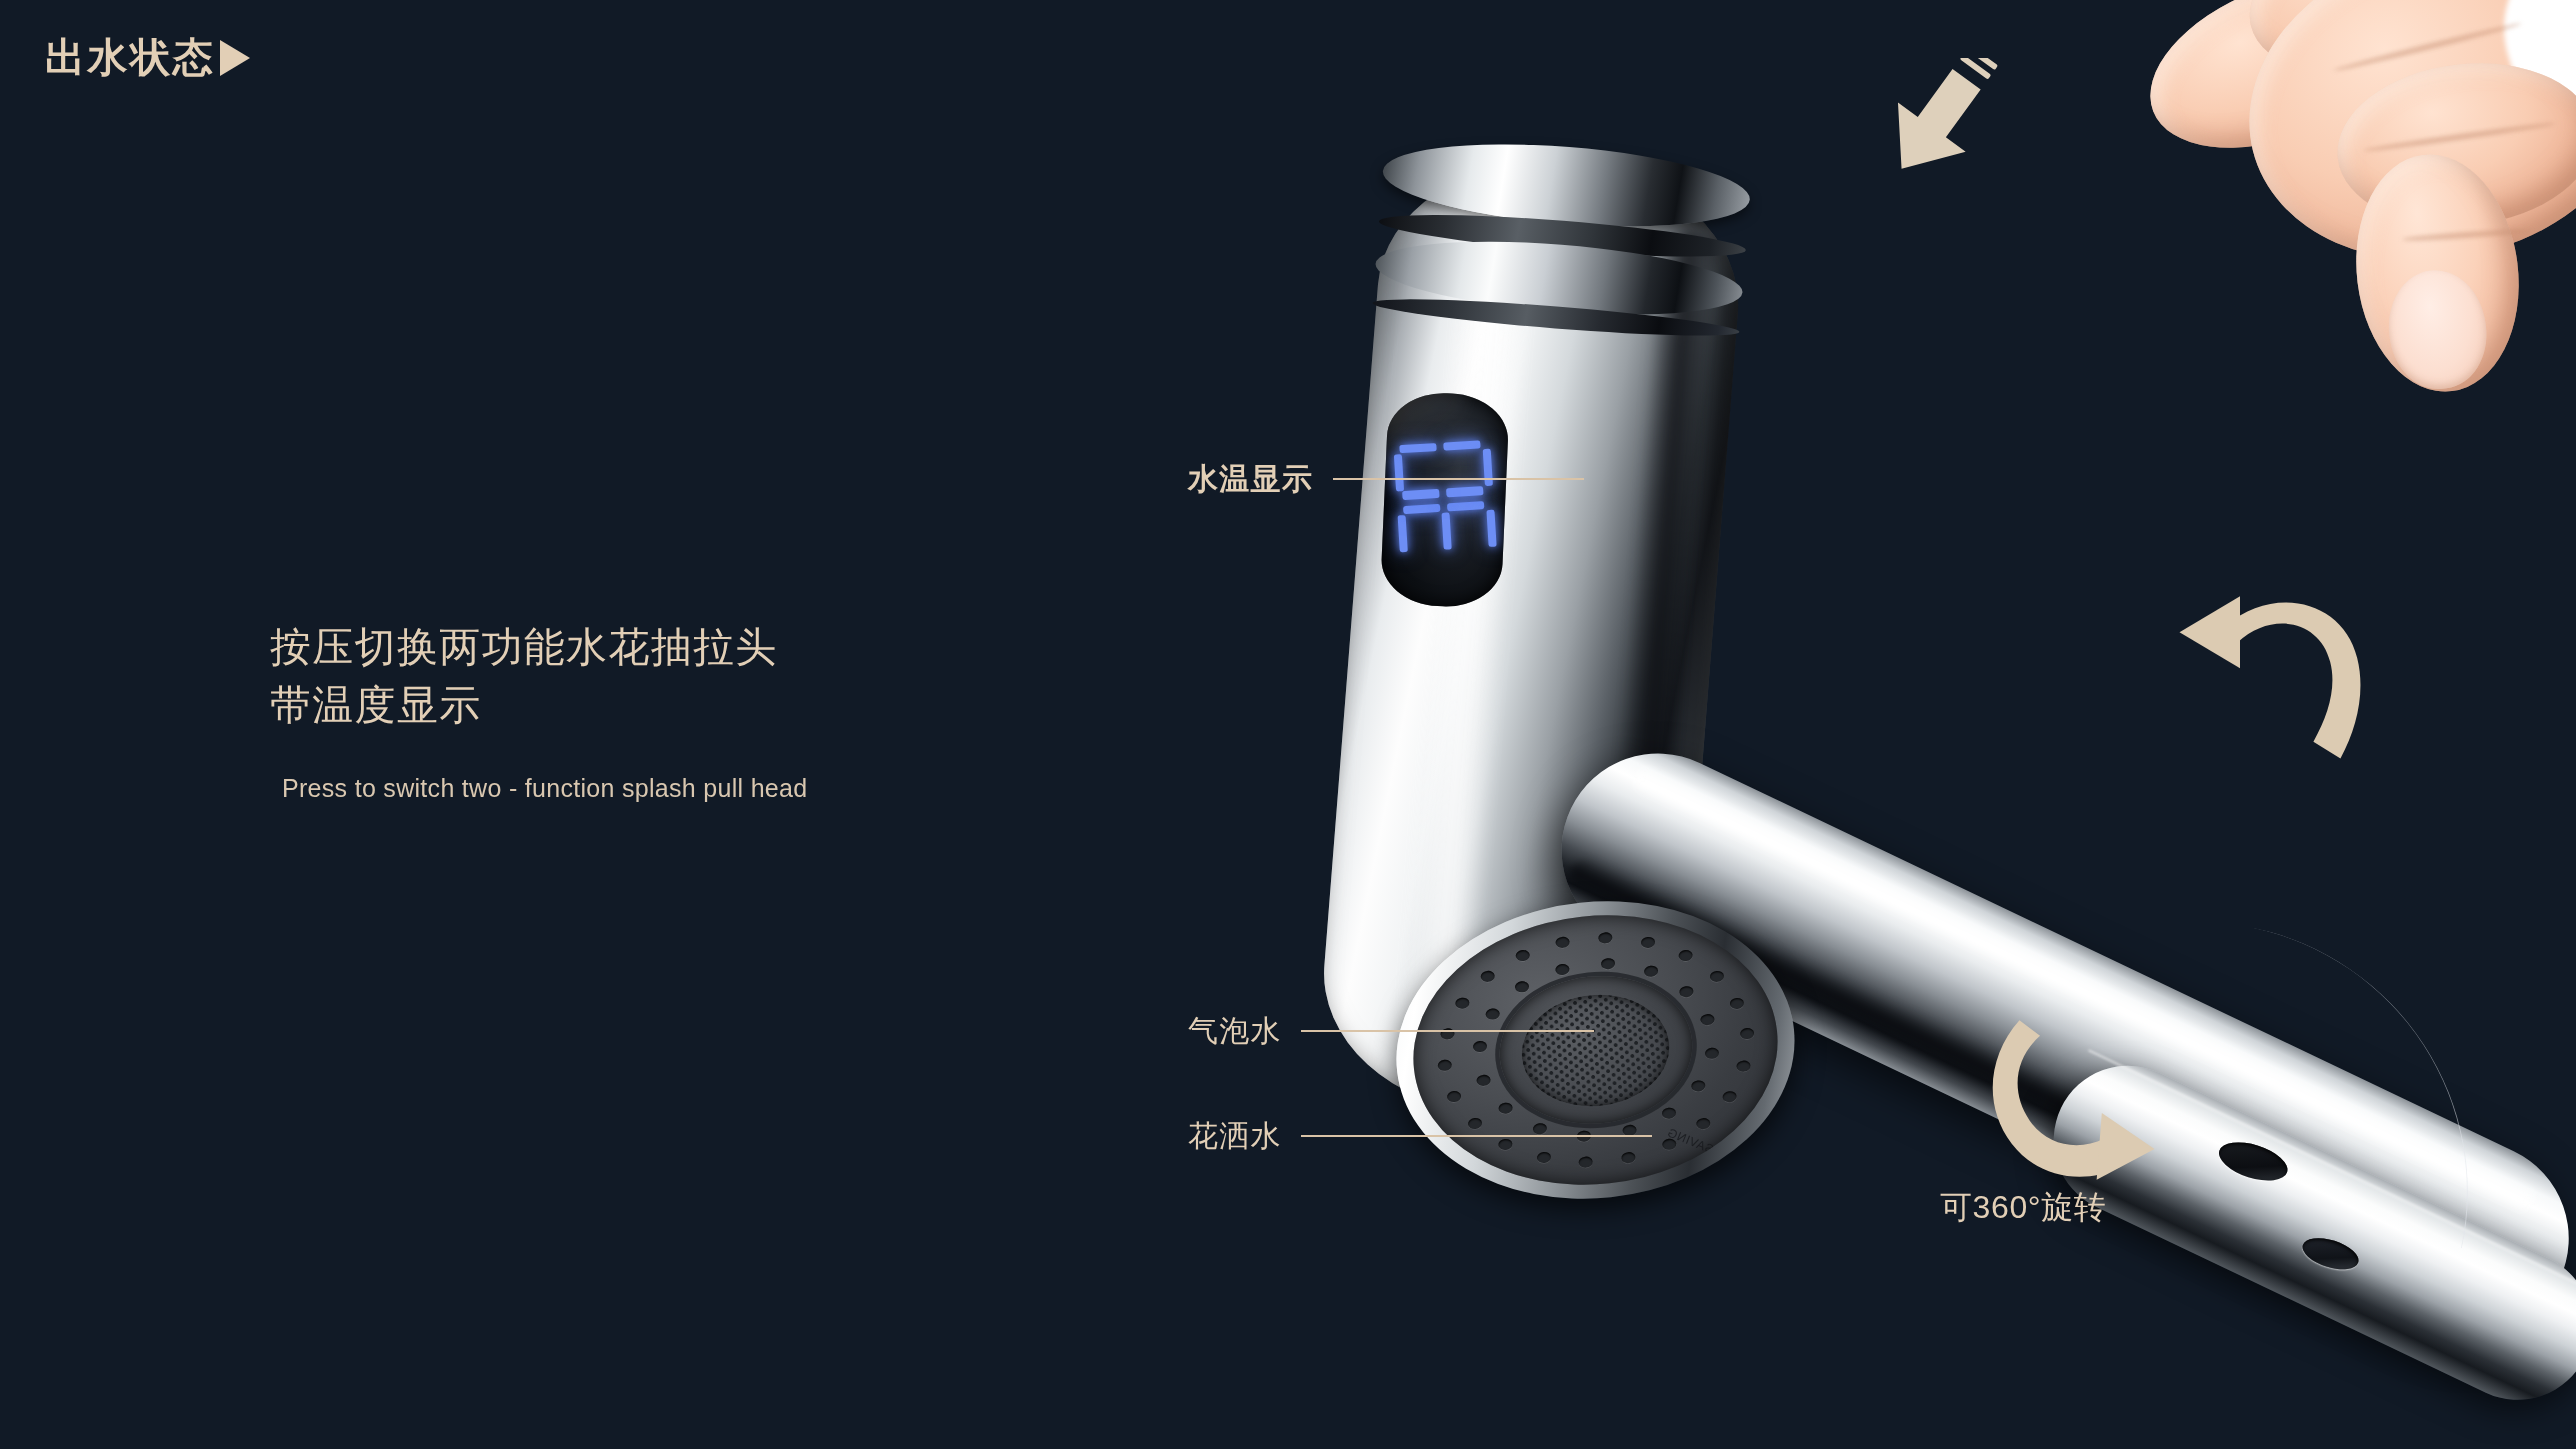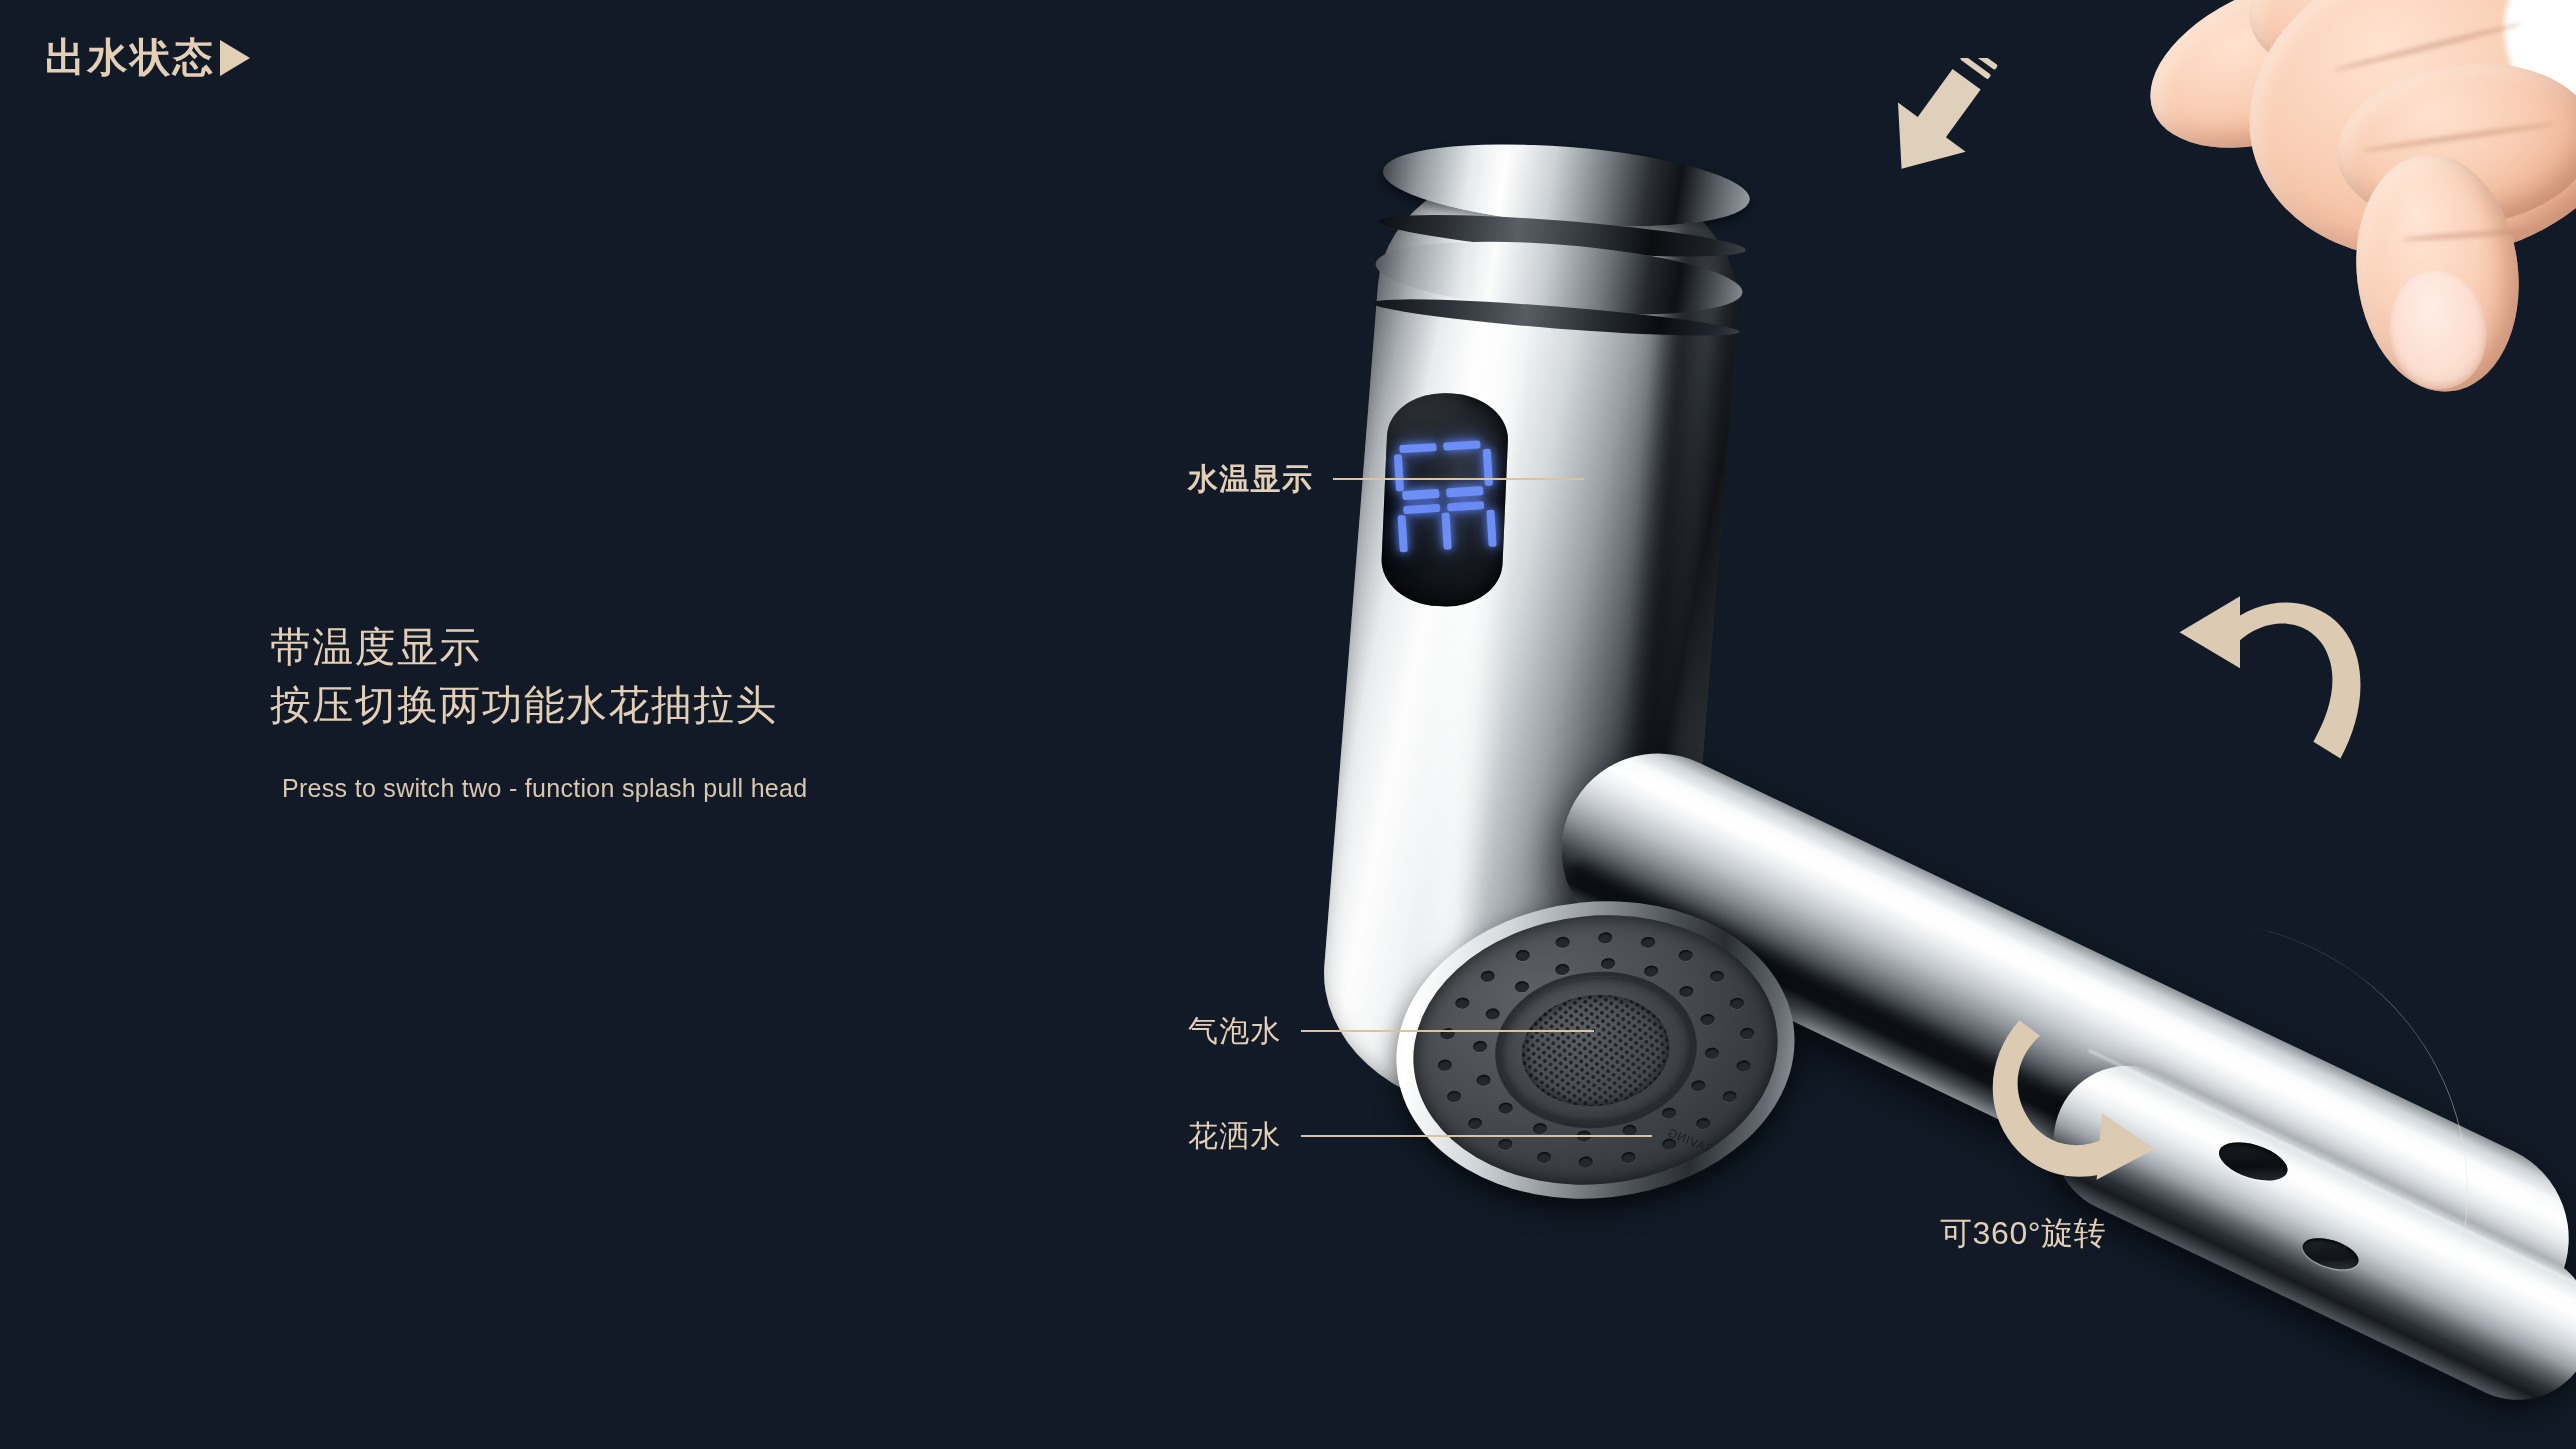--- a/index.html
+++ b/index.html
@@ -96,21 +96,21 @@
 
   #callout-bubble { left: 1188px; top: 1016px; }
   #callout-bubble .lead { width: 293px; }
 
   #callout-shower { left: 1188px; top: 1121px; }
   #callout-shower .lead { width: 351px; }
 
   #label-rotate {
     position: absolute;
     left: 1940px;
-    top: 1212px;
+    top: 1186px;
     color: #e2cfb6;
     font-size: 32px;
     letter-spacing: 0.6px;
     white-space: nowrap;
     z-index: 45;
   }
 
   
   #photo {
     position: absolute;
@@ -601,22 +601,22 @@
       <div class="handcrease" id="hc3"></div>
     </div>
   </div>
 
   <div id="header">
     <div class="htitle">出水状态</div>
     <div class="tri"></div>
   </div>
 
   <div id="copy">
+    <div class="cn">按压切换两功能水花抽拉头</div>
     <div class="cn">带温度显示</div>
-    <div class="cn">按压切换两功能水花抽拉头</div>
     <div class="gap"></div>
     <div class="en">Press to switch two - function splash pull head</div>
   </div>
 
   <div class="callout" id="callout-temp">
     <div class="ctext">水温显示</div>
     <div class="lead"></div>
   </div>
 
   <div class="callout" id="callout-bubble">

